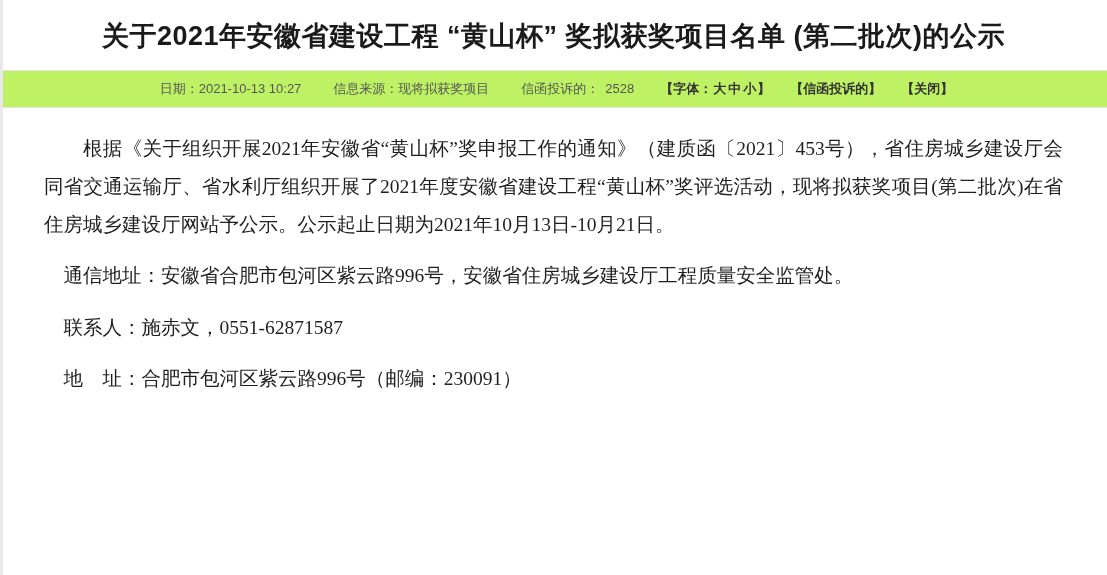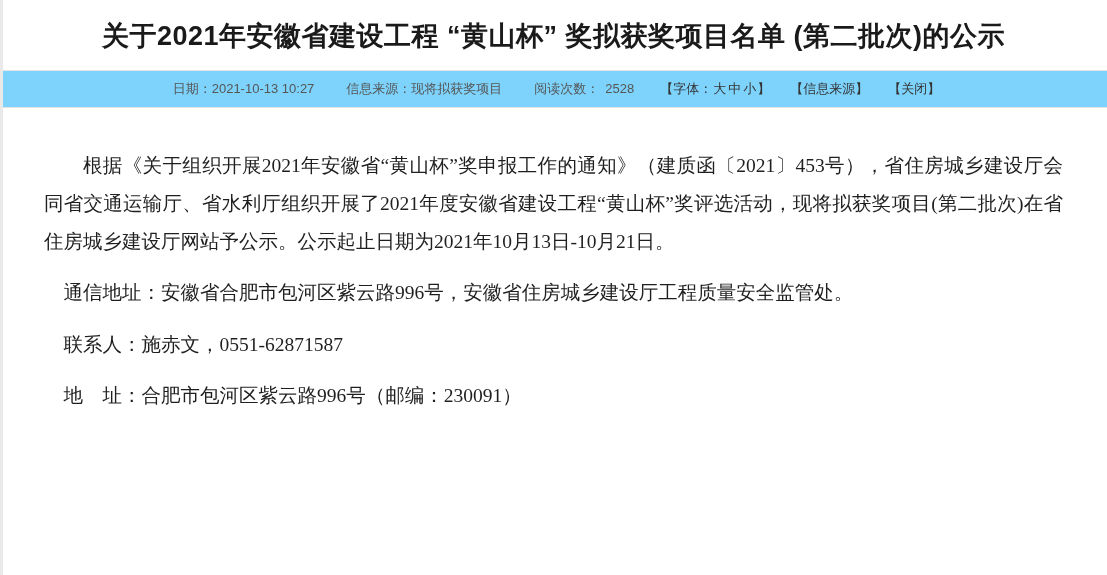--- a/index.html
+++ b/index.html
@@ -36,21 +36,21 @@
     font-size: 27px;
     font-weight: bold;
     color: #1a1a1a;
     line-height: 1.35;
     letter-spacing: 0.5px;
     font-family: "Liberation Sans", "DejaVu Sans", sans-serif;
   }
   .meta-bar {
     border-top: 1px solid #e4e4e4;
     border-bottom: 1px solid #e4e4e4;
-    background: #7dd3fc;
+    background: #bef264;
     height: 36px;
     display: flex;
     align-items: center;
     justify-content: center;
     gap: 0px;
     font-size: 13px;
     color: #555555;
     font-family: "Liberation Sans", "DejaVu Sans", sans-serif;
   }
   .meta-item {
@@ -58,33 +58,34 @@
     white-space: nowrap;
   }
   .meta-item.count .num {
     color: #555555;
     padding-left: 6px;
   }
   .meta-link {
     padding: 0 10px;
     white-space: nowrap;
     color: #333333;
+    font-weight: bold;
   }
   .meta-link .sizes span {
     padding: 0 1px;
     cursor: pointer;
   }
   .content {
     padding: 22px 44px 0 44px;
     font-size: 19.5px;
     line-height: 1.95;
     color: #1f1f1f;
   }
   .para {
-    margin: 17px 0 6px 0;
+    margin: 0 0 6px 0;
     text-align: justify;
     text-justify: inter-ideograph;
     text-indent: 2em;
   }
   .line {
     margin: 13px 0 4px 0;
     text-indent: 1em;
     white-space: nowrap;
   }
 </style>
@@ -96,26 +97,26 @@
   <div class="left-rule"></div>
 
   <div class="title-bar">
     <div class="title">关于2021年安徽省建设工程 “黄山杯” 奖拟获奖项目名单 (第二批次)的公示</div>
   </div>
 
   <div class="meta-bar">
     <span class="meta-item">日期：2021-10-13 10:27</span>
     <span class="meta-item">信息来源：现将拟获奖项目</span>
     <span class="meta-item count">
-      <span>阅读次数：</span><span class="num">2528</span>
+      <span>信函投诉的：</span><span class="num">2528</span>
     </span>
     <span class="meta-link">
       <span>【字体：</span><span class="sizes"><span>大</span><span>中</span><span>小</span></span><span>】</span>
     </span>
-    <span class="meta-link">【信息来源】</span>
+    <span class="meta-link">【信函投诉的】</span>
     <span class="meta-link">【关闭】</span>
   </div>
 
   <div class="content">
     <p class="para">根据《关于组织开展2021年安徽省“黄山杯”奖申报工作的通知》（建质函〔2021〕453号），省住房城乡建设厅会同省交通运输厅、省水利厅组织开展了2021年度安徽省建设工程“黄山杯”奖评选活动，现将拟获奖项目(第二批次)在省住房城乡建设厅网站予公示。公示起止日期为2021年10月13日-10月21日。</p>
     <p class="line">通信地址：安徽省合肥市包河区紫云路996号，安徽省住房城乡建设厅工程质量安全监管处。</p>
     <p class="line">联系人：施赤文，0551-62871587</p>
     <p class="line">地　址：合肥市包河区紫云路996号（邮编：230091）</p>
   </div>
 

